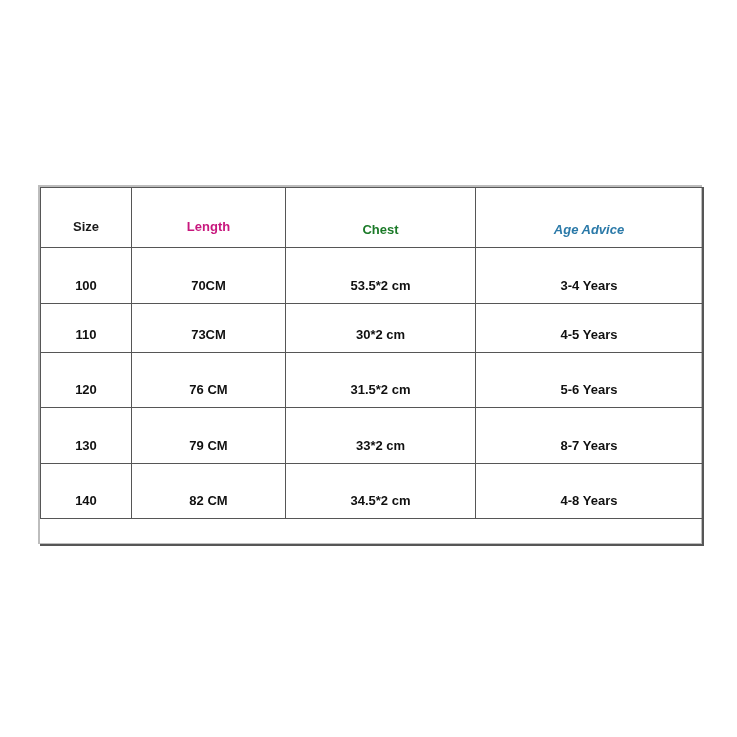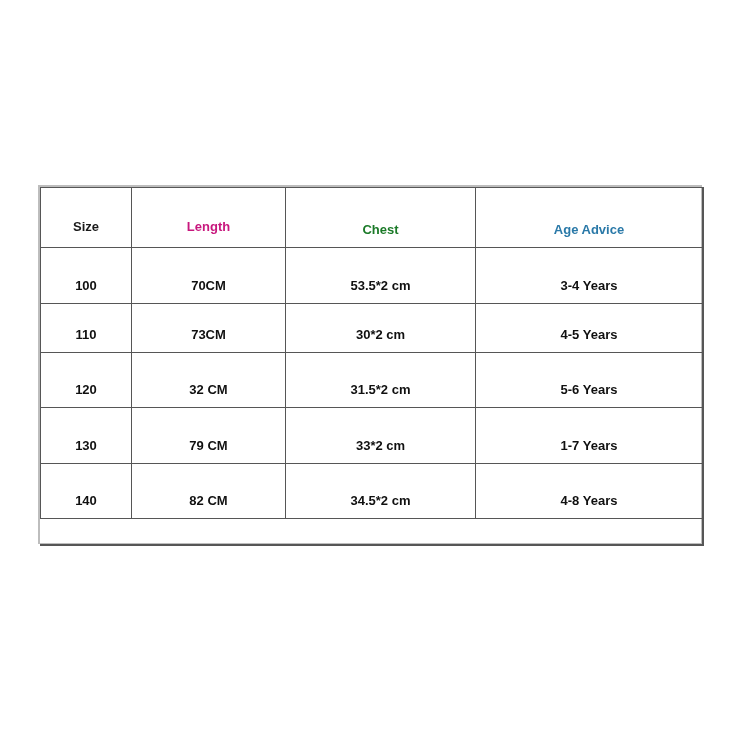--- a/index.html
+++ b/index.html
@@ -102,45 +102,45 @@
 <div id="page">
   <div id="table-frame"></div>
   <div class="edge-right"></div>
   <div class="edge-bottom"></div>
   <table id="size-table">
     <tbody>
       <tr class="r-head r1">
         <td class="col1"><span class="cellpad h-size" style="color: rgb(26, 26, 26);">Size</span></td>
         <td class="col2"><span class="cellpad h-length" style="color: rgb(200, 24, 126);">Length</span></td>
         <td class="col3"><span class="cellpad h-chest" style="color: rgb(27, 122, 40);">Chest</span></td>
-        <td class="col4"><span class="cellpad h-age" style="color: rgb(42, 121, 168);">Age Advice</span></td>
+        <td class="col4"><span class="cellpad h-age" style="color: rgb(42, 121, 168); font-style: italic;">Age Advice</span></td>
       </tr>
       <tr class="r-body r2">
         <td class="col1"><span class="cellpad">100</span></td>
         <td class="col2"><span class="cellpad">70CM</span></td>
         <td class="col3"><span class="cellpad">53.5*2 cm</span></td>
         <td class="col4"><span class="cellpad">3-4 Years</span></td>
       </tr>
       <tr class="r-body r3">
         <td class="col1"><span class="cellpad">110</span></td>
         <td class="col2"><span class="cellpad">73CM</span></td>
         <td class="col3"><span class="cellpad">30*2 cm</span></td>
         <td class="col4"><span class="cellpad">4-5 Years</span></td>
       </tr>
       <tr class="r-body r4">
         <td class="col1"><span class="cellpad">120</span></td>
-        <td class="col2"><span class="cellpad">32 CM</span></td>
+        <td class="col2"><span class="cellpad">76 CM</span></td>
         <td class="col3"><span class="cellpad">31.5*2 cm</span></td>
         <td class="col4"><span class="cellpad">5-6 Years</span></td>
       </tr>
       <tr class="r-body r5">
         <td class="col1"><span class="cellpad">130</span></td>
         <td class="col2"><span class="cellpad">79 CM</span></td>
         <td class="col3"><span class="cellpad">33*2 cm</span></td>
-        <td class="col4"><span class="cellpad">1-7 Years</span></td>
+        <td class="col4"><span class="cellpad">8-7 Years</span></td>
       </tr>
       <tr class="r-body r6">
         <td class="col1"><span class="cellpad">140</span></td>
         <td class="col2"><span class="cellpad">82 CM</span></td>
         <td class="col3"><span class="cellpad">34.5*2 cm</span></td>
         <td class="col4"><span class="cellpad">4-8 Years</span></td>
       </tr>
     </tbody>
   </table>
 </div>

